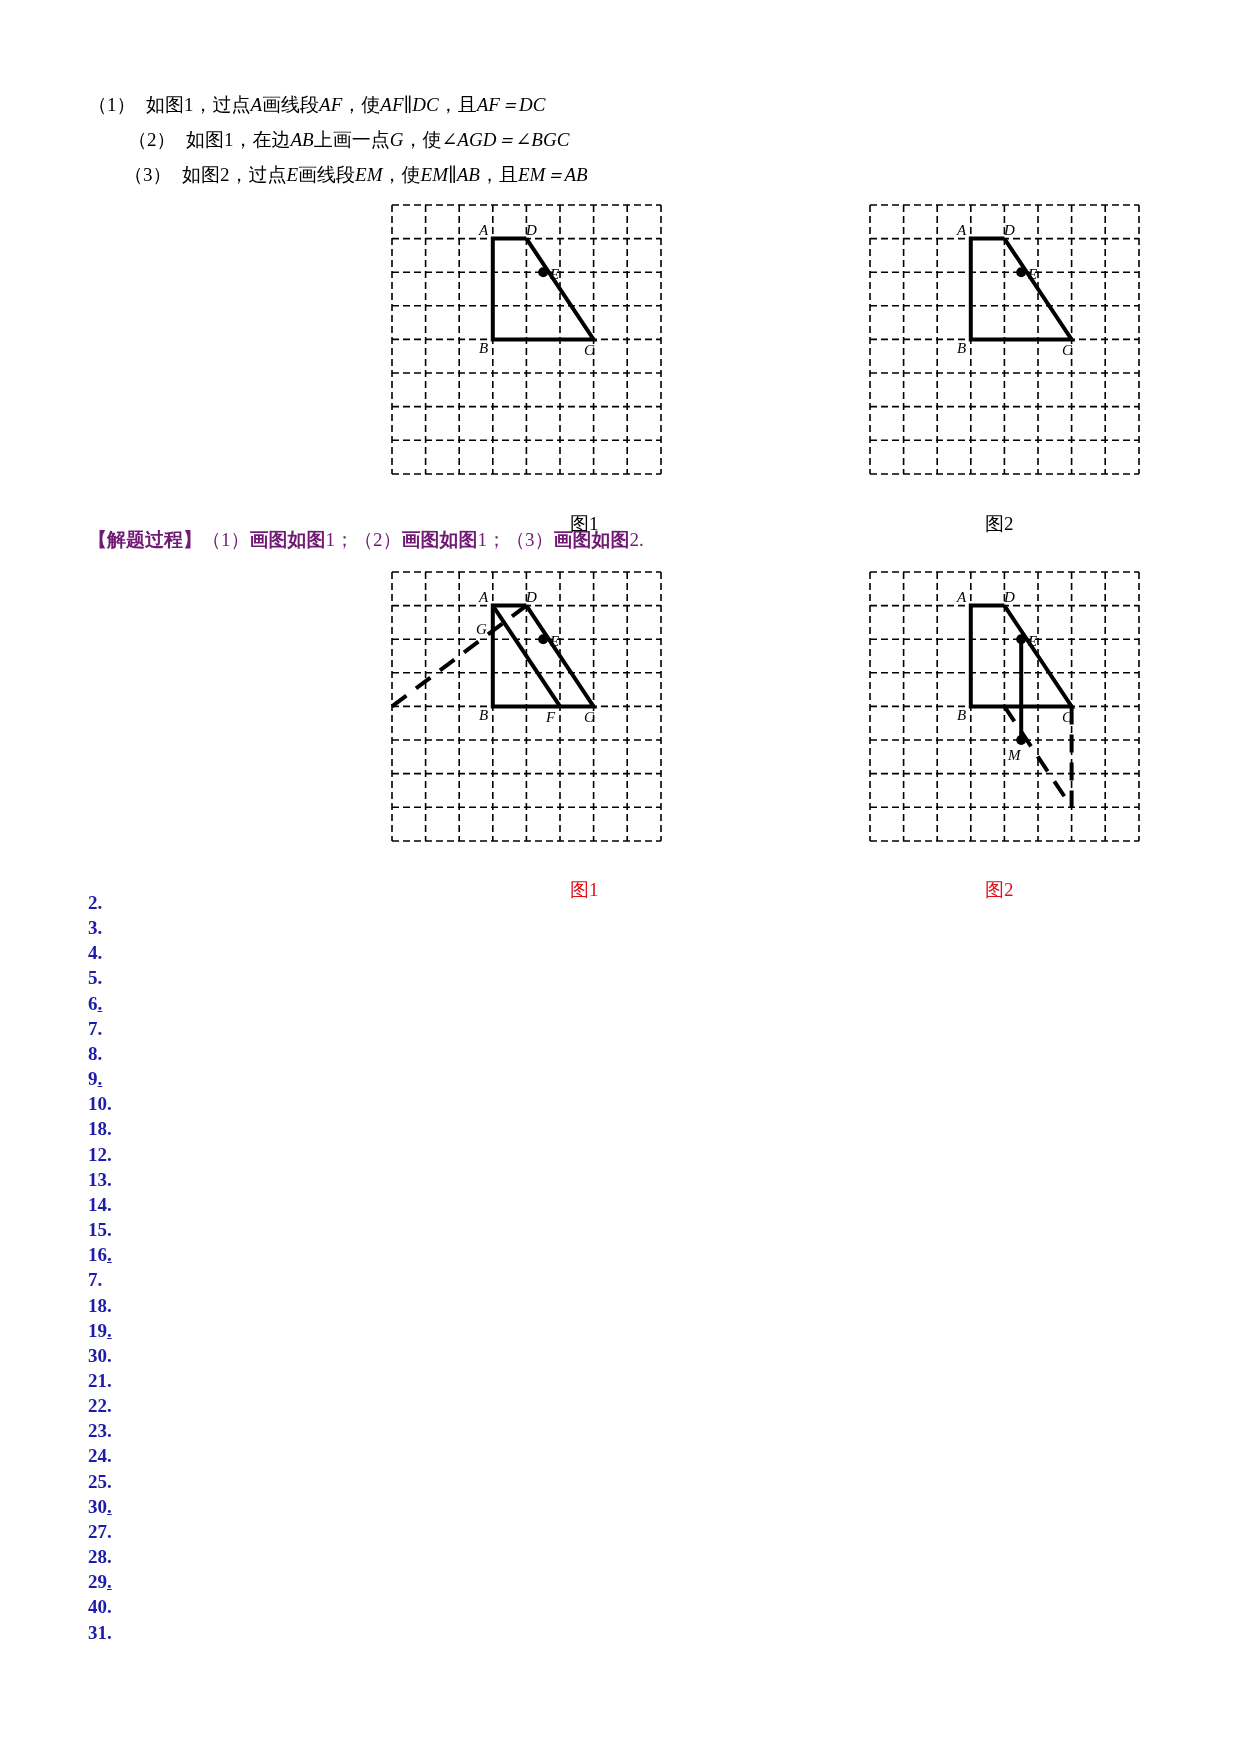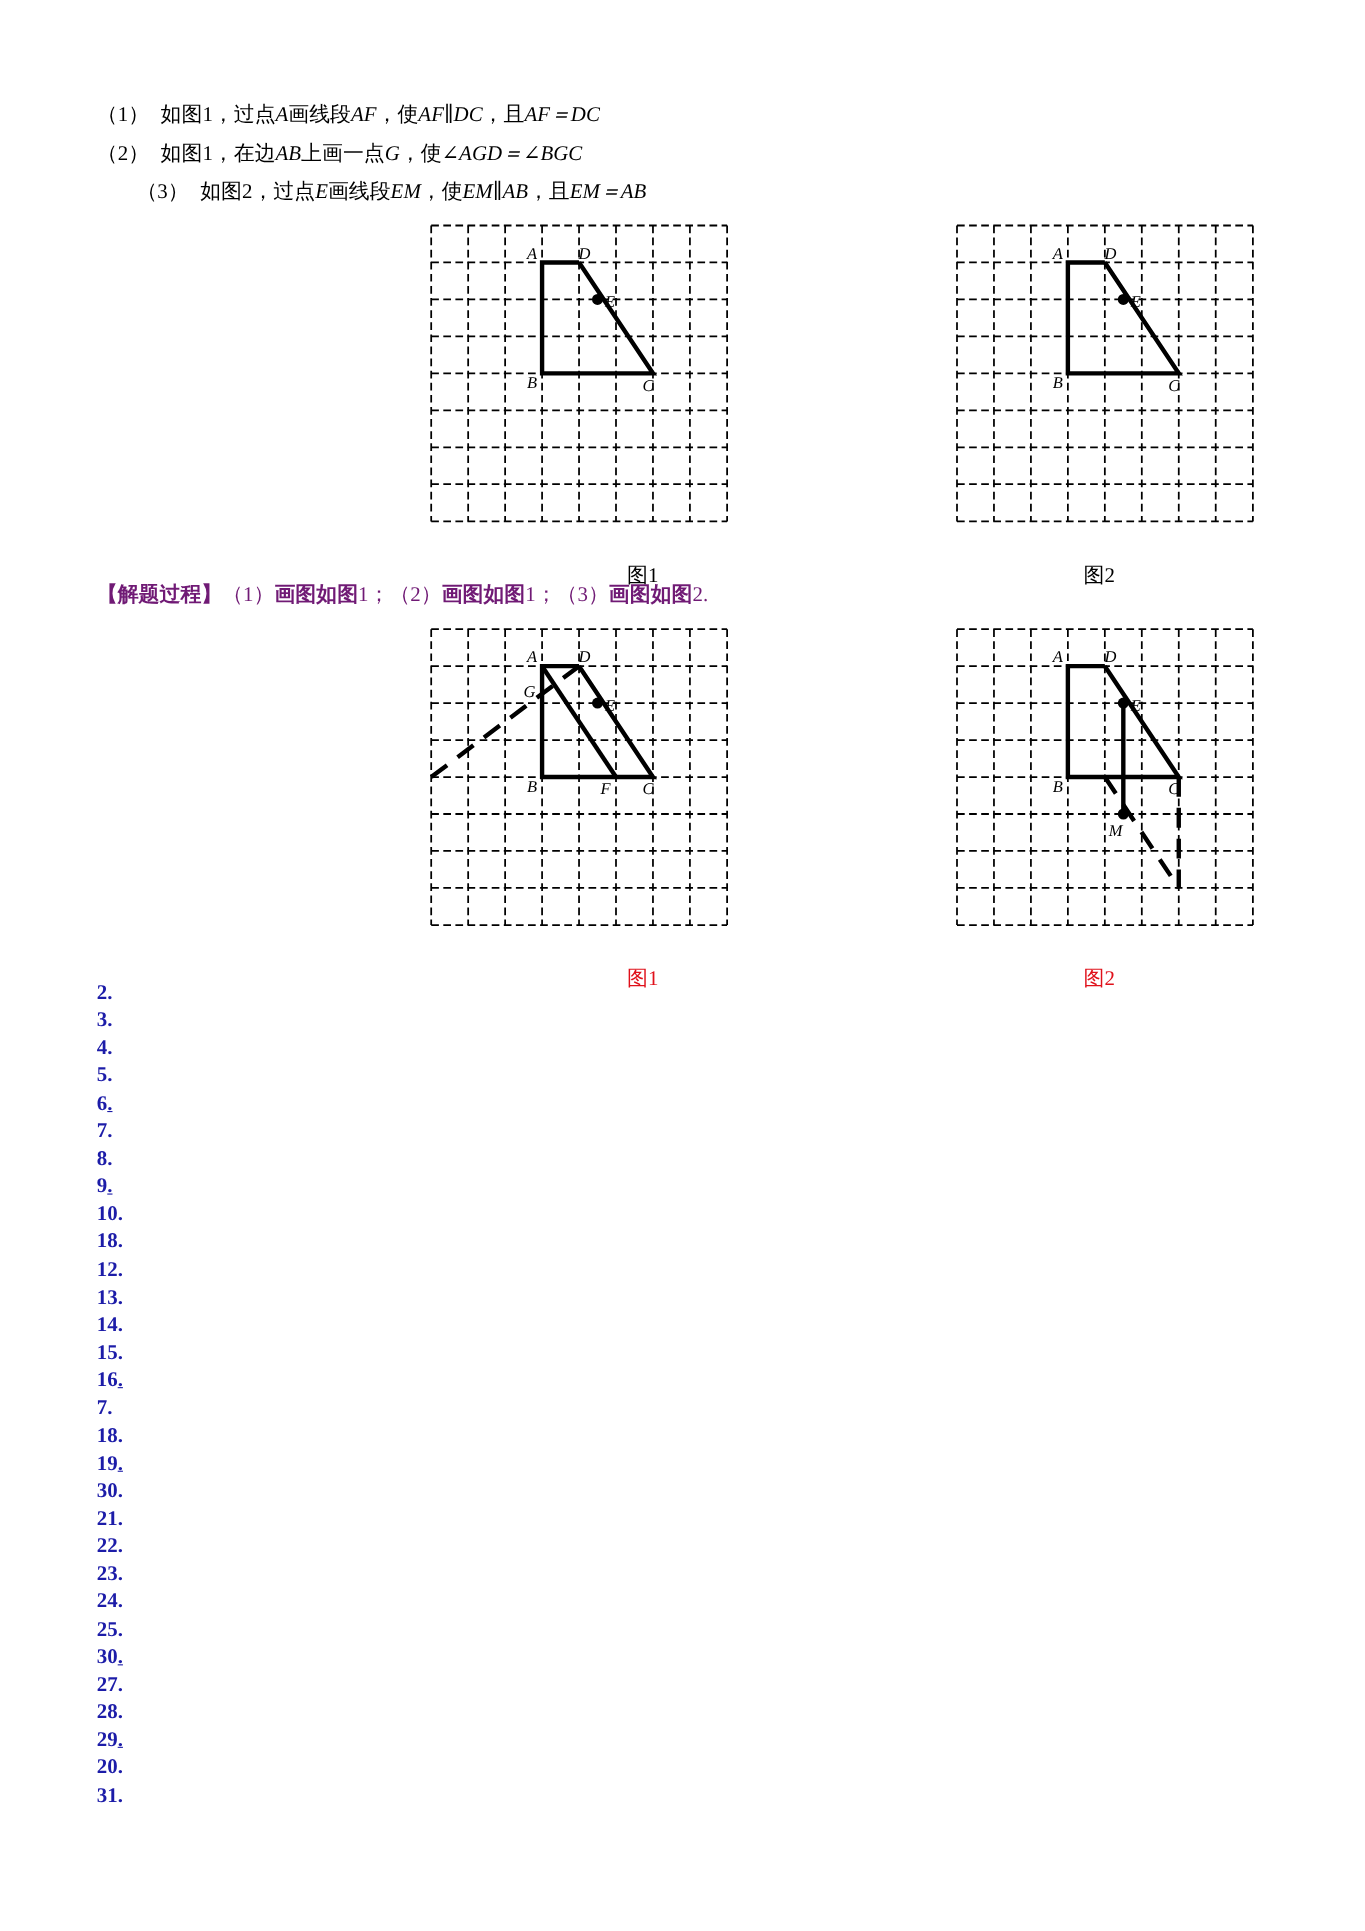--- a/index.html
+++ b/index.html
@@ -19,21 +19,21 @@
               color:#1c1ca8; font-family:"Liberation Serif",serif; }
   .num-item .ud { text-decoration:underline; }
   svg text { font-family:"Liberation Serif",serif; font-style:italic; font-size:15px; fill:#000; }
 </style>
 </head>
 <body>
 
 <div class="q" style="top:93px;">
   <span class="num">（1）</span><span>如图1，过点</span><i>A</i><span>画线段</span><i>AF</i><span>，使</span><i>AF∥DC</i><span>，且</span><i>AF＝DC</i>
 </div>
-<div class="q" style="top:128px;">
+<div class="q" style="top:128px;margin-left:40px;">
   <span class="num">（2）</span><span>如图1，在边</span><i>AB</i><span>上画一点</span><i>G</i><span>，使</span><i>∠AGD＝∠BGC</i>
 </div>
 <div class="q" style="top:163px;margin-left:36px;">
   <span class="num">（3）</span><span>如图2，过点</span><i>E</i><span>画线段</span><i>EM</i><span>，使</span><i>EM∥AB</i><span>，且</span><i>EM＝AB</i>
 </div>
 
 <svg class="fig" style="left:388px; top:201px;" width="280" height="280" viewBox="0 0 280 280">
   <g transform="translate(4,4)" stroke="#000" stroke-width="1.6" stroke-dasharray="7,4" fill="none">
     <line x1="0" y1="0" x2="269" y2="0"></line>
       <line x1="0" y1="33.6" x2="269" y2="33.6"></line>
@@ -200,15 +200,15 @@
     <div class="num-item"><span>30</span><span>.</span></div>
     <div class="num-item"><span>21</span><span>.</span></div>
     <div class="num-item"><span>22</span><span>.</span></div>
     <div class="num-item"><span>23</span><span>.</span></div>
     <div class="num-item"><span>24</span><span>.</span></div>
     <div class="num-item"><span>25</span><span>.</span></div>
     <div class="num-item"><span>30</span><span class="ud">.</span></div>
     <div class="num-item"><span>27</span><span>.</span></div>
     <div class="num-item"><span>28</span><span>.</span></div>
     <div class="num-item"><span>29</span><span class="ud">.</span></div>
-    <div class="num-item"><span>20</span><span>.</span></div>
+    <div class="num-item"><span>40</span><span>.</span></div>
     <div class="num-item"><span>31</span><span>.</span></div>
   </div>
 
 </body></html>

